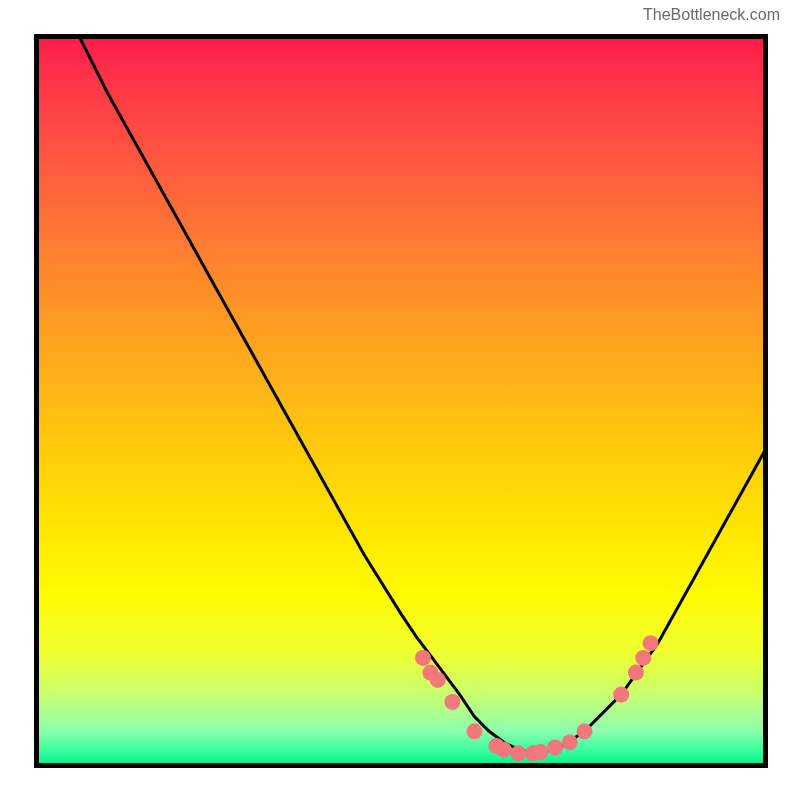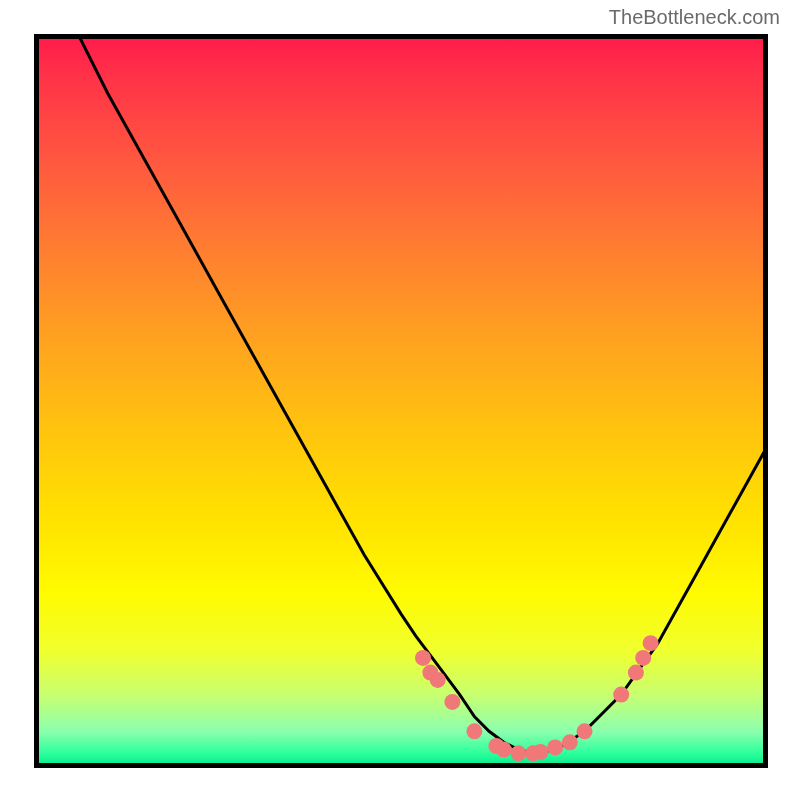--- a/index.html
+++ b/index.html
@@ -7,21 +7,21 @@
     width: 800px;
     height: 800px;
     background: #ffffff;
     position: relative;
     font-family: Arial, sans-serif;
   }
   .attribution {
     position: absolute;
     top: 6px;
     right: 20px;
-    font-size: 20px;
+    font-size: 16px;
     color: #6a6a6a;
     font-weight: normal;
   }
   .plot-area {
     position: absolute;
     left: 34px;
     top: 34px;
     width: 734px;
     height: 734px;
     background: linear-gradient(to bottom,

